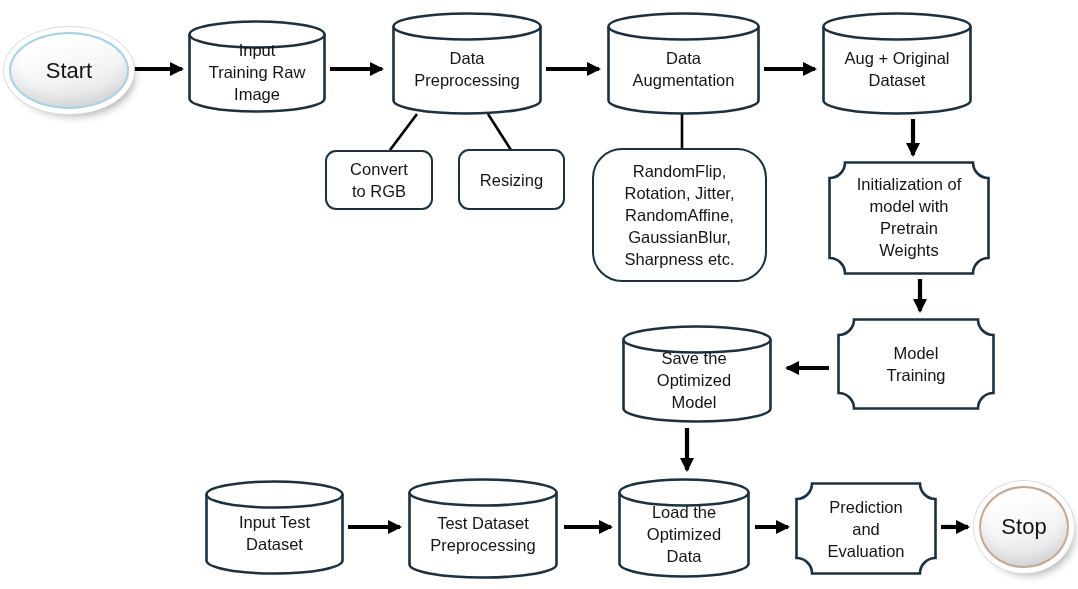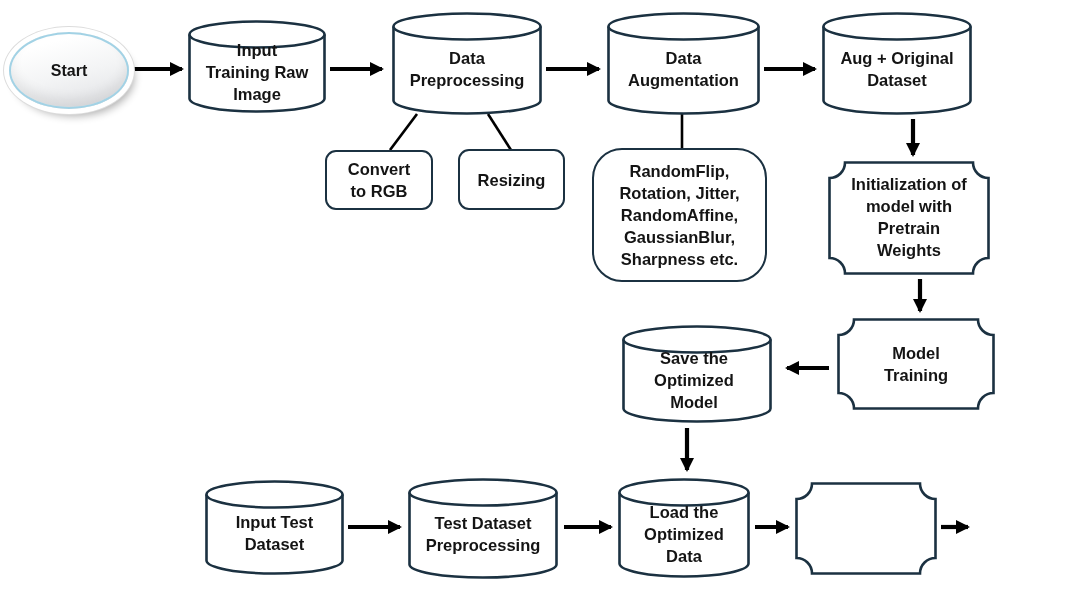--- a/index.html
+++ b/index.html
@@ -5,30 +5,30 @@
   html,body{margin:0;padding:0;background:#fff;}
   .canvas{
     position:relative;width:1078px;height:589px;background:#ffffff;overflow:hidden;
     font-family:"Liberation Sans", sans-serif;color:#141414;
   }
   .edges{position:absolute;left:0;top:0;z-index:0;}
   .node{
     position:absolute;display:flex;align-items:center;justify-content:center;
     text-align:center;font-size:16.5px;line-height:22px;z-index:1;
   }
-  .lbl{white-space:pre-line;position:relative;z-index:2;font-weight:bold;}
+  .lbl{white-space:pre-line;position:relative;z-index:2;}
   .cyl .lbl{padding-top:11px;}
   .shape-svg{position:absolute;left:0;top:0;z-index:1;}
   .rrect{
     border:2.6px solid #1b3141;border-radius:11px;background:#fff;box-sizing:border-box;
   }
   .rrect-big{border-radius:30px;}
   .oval{
     border-radius:50%;background:linear-gradient(165deg,#ffffff 18%,#f3f4f5 55%,#e2e3e6 92%);
-    font-size:16px;box-sizing:border-box;align-items:center;
+    font-size:22px;box-sizing:border-box;align-items:center;
   }
   .oval-start{
     border:2px solid #a2d2e5;
     box-shadow:0 0 0 5px #ffffff,0 0 0 6px #dcdcdc,5px 7px 9px rgba(0,0,0,.33),inset 0 -8px 12px rgba(0,0,0,.07);
   }
   .oval-stop{
     border:2px solid #c8a78f;
     box-shadow:0 0 0 5px #ffffff,0 0 0 6px #dcdcdc,5px 7px 9px rgba(0,0,0,.33),inset 0 -8px 12px rgba(0,0,0,.07);
   }
 </style>
@@ -63,20 +63,23 @@
 
     <line x1="417" y1="114" x2="390" y2="150" stroke="#000" stroke-width="2.6"></line>
     <line x1="488" y1="114" x2="511" y2="150" stroke="#000" stroke-width="2.6"></line>
     <line x1="682" y1="114" x2="682" y2="149" stroke="#000" stroke-width="2.6"></line>
   </svg>
 
   <div class="node oval oval-start" style="left:9px;top:32px;width:120px;height:77px">
     <span class="lbl">Start</span>
   </div>
 
+  <div class="node oval oval-stop" style="left:979px;top:486px;width:90px;height:82px">
+    <span class="lbl">Stop</span>
+  </div>
 
   <div class="node cyl" style="left:188px;top:20px;width:138px;height:93px">
       <svg class="shape-svg" width="138" height="93" viewBox="0 0 138 93">
         <path d="M 1.5 14.5 L 1.5 78.5 A 67.5 13 0 0 0 136.5 78.5 L 136.5 14.5" fill="#ffffff" stroke="#1b3141" stroke-width="2.6"></path>
         <ellipse cx="69" cy="14.5" rx="67.5" ry="13" fill="#ffffff" stroke="#1b3141" stroke-width="2.6"></ellipse>
       </svg>
     <span class="lbl">Input
 Training Raw
 Image</span>
   </div>
@@ -140,20 +143,23 @@
         <path d="M 17 1.5 L 141 1.5 A 15.5 15.5 0 0 0 156.5 17 L 156.5 75 A 15.5 15.5 0 0 0 141 90.5 L 17 90.5 A 15.5 15.5 0 0 0 1.5 75 L 1.5 17 A 15.5 15.5 0 0 0 17 1.5 Z" fill="#ffffff" stroke="#1b3141" stroke-width="2.6"></path>
       </svg>
     <span class="lbl">Model
 Training</span>
   </div>
 
   <div class="node plq" style="left:795px;top:482px;width:142px;height:93px">
       <svg class="shape-svg" width="142" height="93" viewBox="0 0 142 93">
         <path d="M 17 1.5 L 125 1.5 A 15.5 15.5 0 0 0 140.5 17 L 140.5 76 A 15.5 15.5 0 0 0 125 91.5 L 17 91.5 A 15.5 15.5 0 0 0 1.5 76 L 1.5 17 A 15.5 15.5 0 0 0 17 1.5 Z" fill="#ffffff" stroke="#1b3141" stroke-width="2.6"></path>
       </svg>
+    <span class="lbl">Prediction
+and
+Evaluation</span>
   </div>
 
   <div class="node cyl" style="left:622px;top:325px;width:144px;height:98px">
       <svg class="shape-svg" width="150" height="98" viewBox="0 0 150 98">
         <path d="M 1.5 14.5 L 1.5 83.5 A 73.5 13 0 0 0 148.5 83.5 L 148.5 14.5" fill="#ffffff" stroke="#1b3141" stroke-width="2.6"></path>
         <ellipse cx="75" cy="14.5" rx="73.5" ry="13" fill="#ffffff" stroke="#1b3141" stroke-width="2.6"></ellipse>
       </svg>
     <span class="lbl">Save the
 Optimized
 Model</span>

